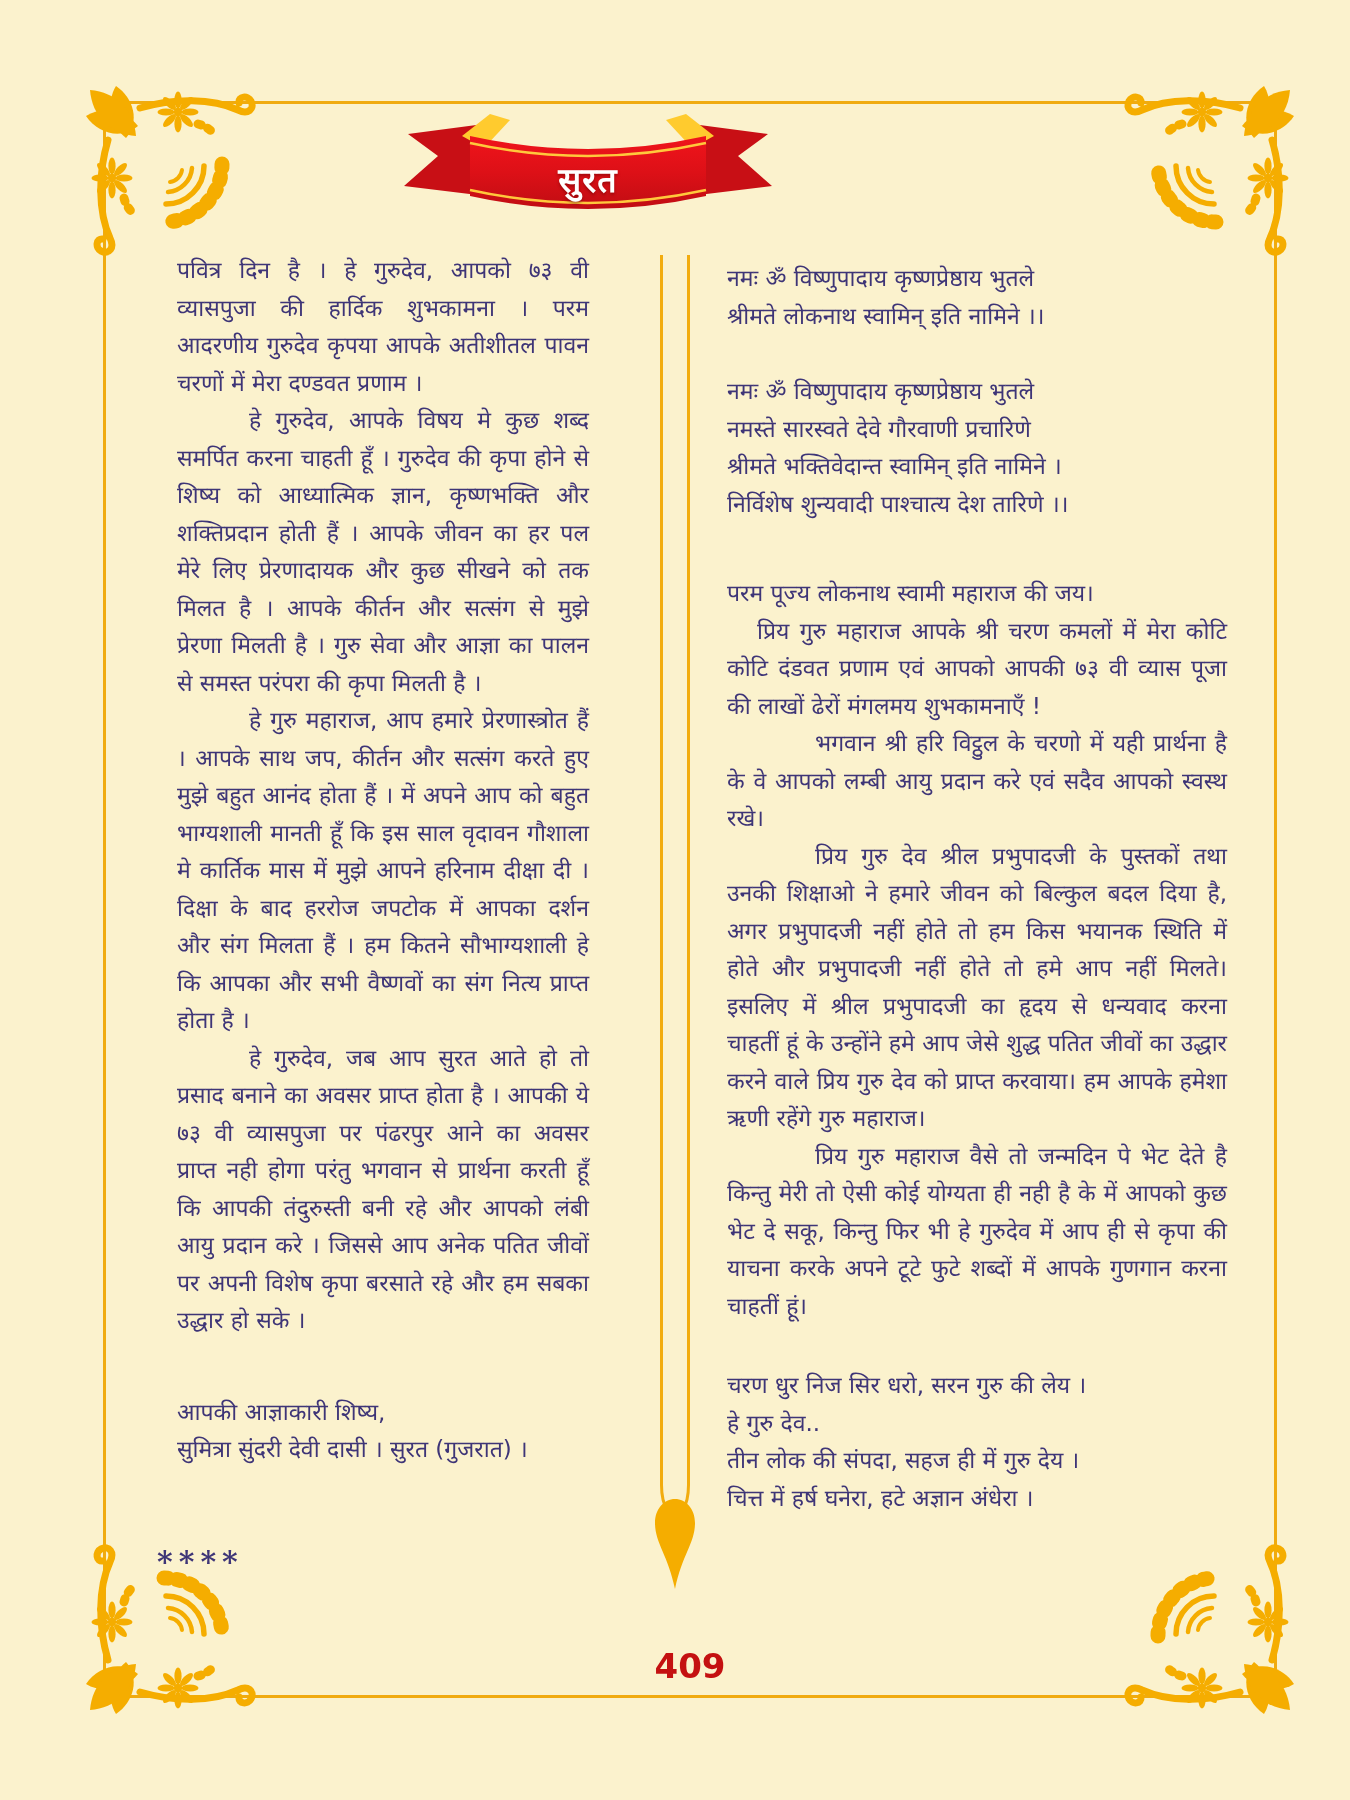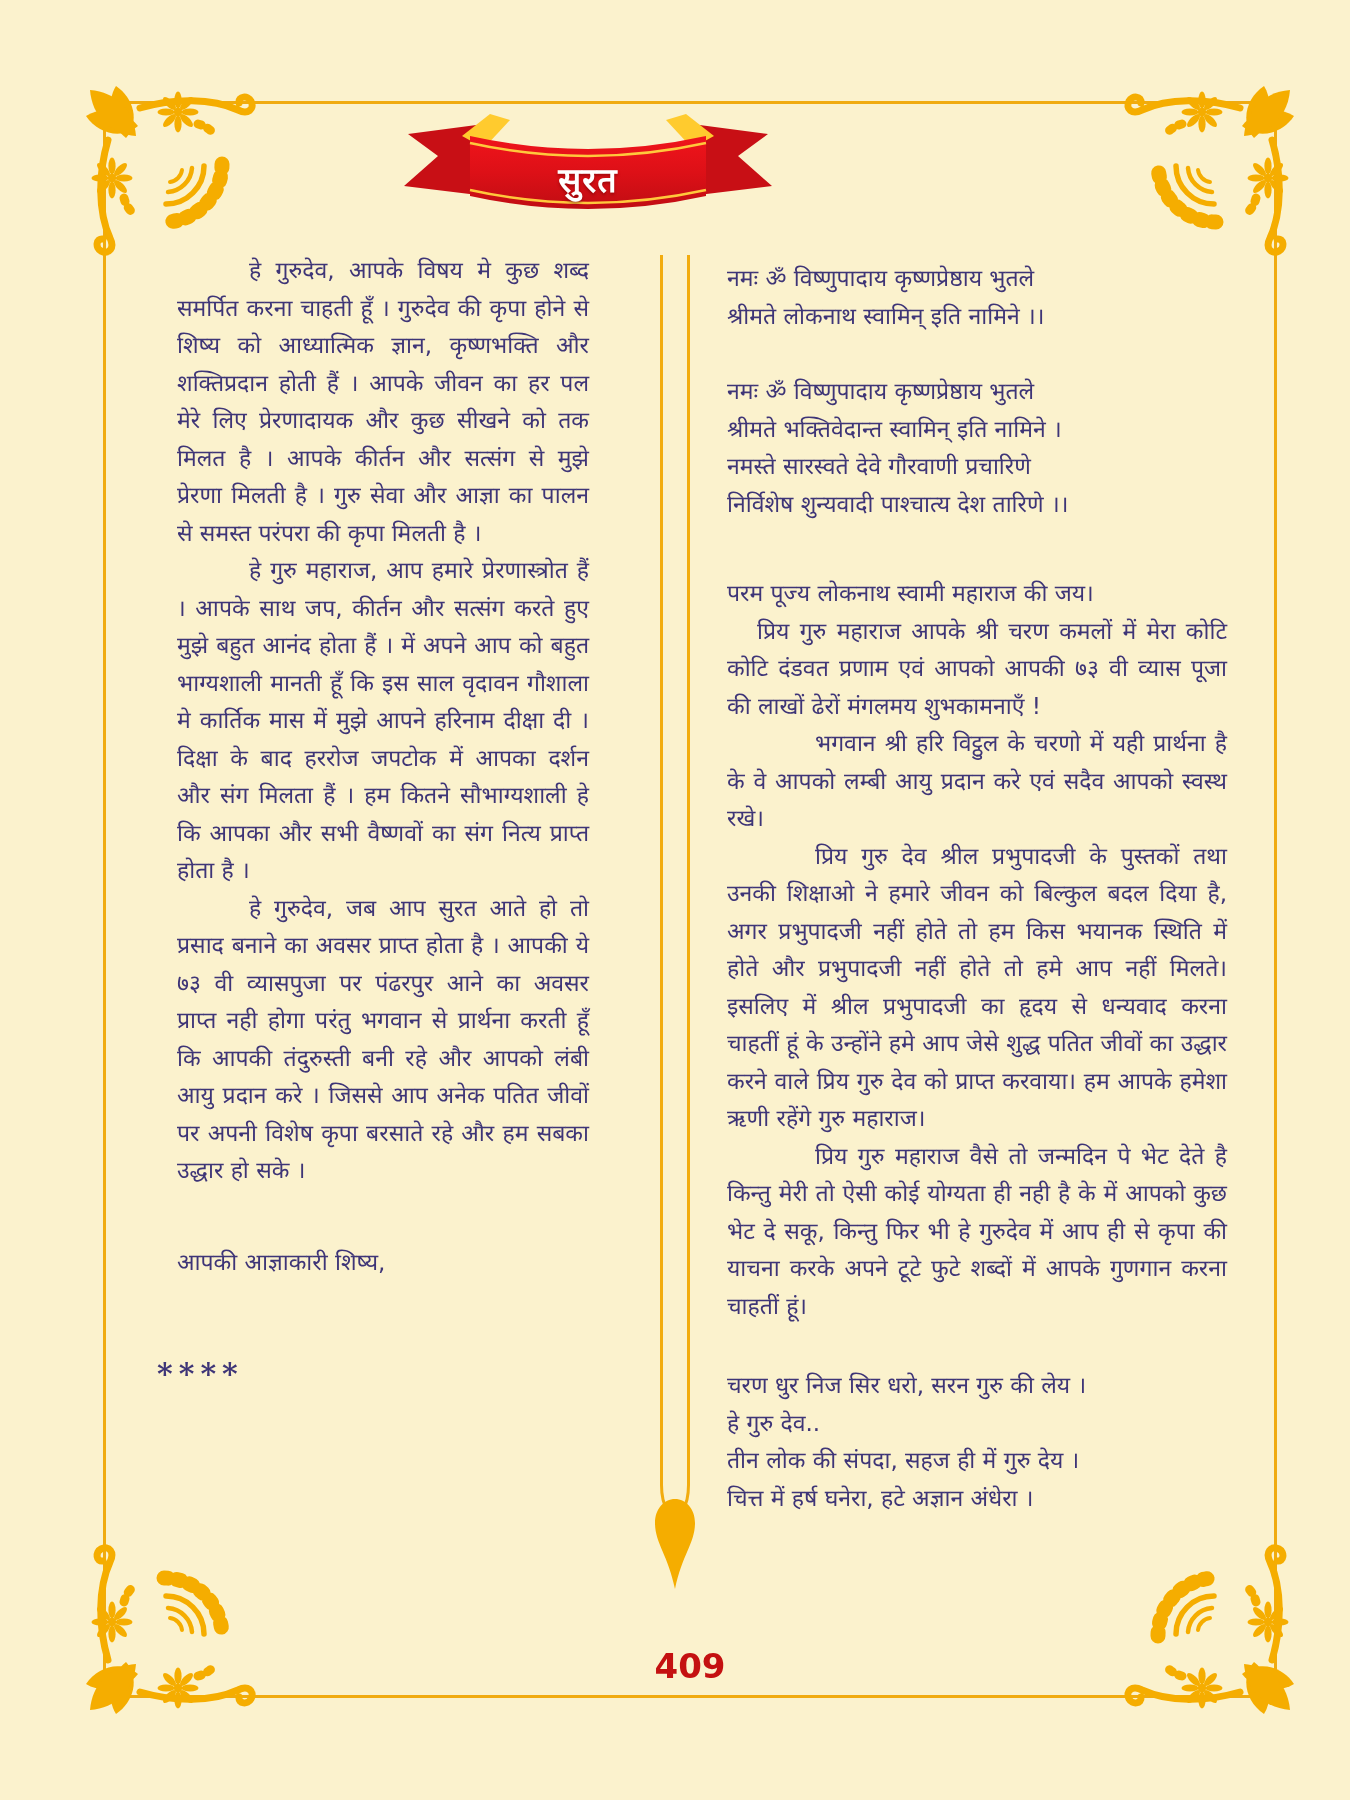--- a/index.html
+++ b/index.html
@@ -165,36 +165,38 @@
 
   <svg class="divider" width="46" height="1338" viewBox="0 0 46 1338">
     <g stroke="#F2AC0E" stroke-width="3" fill="none" stroke-linecap="round">
       <path d="M9.5,0 V1230 q0,16 6,26"></path>
       <path d="M36.5,0 V1230 q0,16 -6,26"></path>
     </g>
     <path d="M23,1334 C16,1300 3,1288 3,1268 C3,1254 12,1244 23,1244 C34,1244 43,1254 43,1268 C43,1288 30,1300 23,1334 Z" fill="#F5AD00"></path>
   </svg>
 
   <div class="col col-left">
+      <div class="blk para">पवित्र दिन है । हे गुरुदेव, आपको ७३ वी व्यासपुजा की हार्दिक शुभकामना । परम आदरणीय गुरुदेव कृपया आपके अतीशीतल पावन चरणों में मेरा दण्डवत प्रणाम ।</div>
       <div class="blk para indent">हे गुरुदेव, आपके विषय मे कुछ शब्द समर्पित करना चाहती हूँ । गुरुदेव की कृपा होने से शिष्य को आध्यात्मिक ज्ञान, कृष्णभक्ति और शक्तिप्रदान होती हैं । आपके जीवन का हर पल मेरे लिए प्रेरणादायक और कुछ सीखने को तक मिलत है । आपके कीर्तन और सत्संग से मुझे प्रेरणा मिलती है । गुरु सेवा और आज्ञा का पालन से समस्त परंपरा की कृपा मिलती है ।</div>
       <div class="blk para indent">हे गुरु महाराज, आप हमारे प्रेरणास्त्रोत हैं । आपके साथ जप, कीर्तन और सत्संग करते हुए मुझे बहुत आनंद होता हैं । में अपने आप को बहुत भाग्यशाली मानती हूँ कि इस साल वृदावन गौशाला मे कार्तिक मास में मुझे आपने हरिनाम दीक्षा दी । दिक्षा के बाद हररोज जपटोक में आपका दर्शन और संग मिलता हैं । हम कितने सौभाग्यशाली हे कि आपका और सभी वैष्णवों का संग नित्य प्राप्त होता है ।</div>
       <div class="blk para indent">हे गुरुदेव, जब आप सुरत आते हो तो प्रसाद बनाने का अवसर प्राप्त होता है । आपकी ये ७३ वी व्यासपुजा पर पंढरपुर आने का अवसर प्राप्त नही होगा परंतु भगवान से प्रार्थना करती हूँ कि आपकी तंदुरुस्ती बनी रहे और आपको लंबी आयु प्रदान करे । जिससे आप अनेक पतित जीवों पर अपनी विशेष कृपा बरसाते रहे और हम सबका उद्धार हो सके ।</div>
       <div class="blk line" style="margin-top: 54px;">आपकी आज्ञाकारी शिष्य,</div>
+      <div class="blk line">सुमित्रा सुंदरी देवी दासी । सुरत (गुजरात) ।</div>
       <div class="blk stars" style="margin-top: 74px;">****</div>
     </div>
 
   <div class="col col-right">
       <div class="blk verse">
         <div class="vline">नमः ॐ विष्णुपादाय कृष्णप्रेष्ठाय भुतले</div>
         <div class="vline">श्रीमते लोकनाथ स्वामिन् इति नामिने ।।</div>
       </div>
       <div class="blk verse" style="margin-top: 38px;">
         <div class="vline">नमः ॐ विष्णुपादाय कृष्णप्रेष्ठाय भुतले</div>
+        <div class="vline">नमस्ते सारस्वते देवे गौरवाणी प्रचारिणे</div>
         <div class="vline">श्रीमते भक्तिवेदान्त स्वामिन् इति नामिने ।</div>
-        <div class="vline">नमस्ते सारस्वते देवे गौरवाणी प्रचारिणे</div>
         <div class="vline">निर्विशेष शुन्यवादी पाश्चात्य देश तारिणे ।।</div>
       </div>
       <div class="blk para" style="margin-top: 52px;">परम पूज्य लोकनाथ स्वामी महाराज की जय।</div>
       <div class="blk para indent-sm">प्रिय गुरु महाराज आपके श्री चरण कमलों में मेरा कोटि कोटि दंडवत प्रणाम एवं आपको आपकी ७३ वी व्यास पूजा की लाखों ढेरों मंगलमय शुभकामनाएँ !</div>
       <div class="blk para indent-lg">भगवान श्री हरि विट्ठुल के चरणो में यही प्रार्थना है के वे आपको लम्बी आयु प्रदान करे एवं सदैव आपको स्वस्थ रखे।</div>
       <div class="blk para indent-lg">प्रिय गुरु देव श्रील प्रभुपादजी के पुस्तकों तथा उनकी शिक्षाओ ने हमारे जीवन को बिल्कुल बदल दिया है, अगर प्रभुपादजी नहीं होते तो हम किस भयानक स्थिति में होते और प्रभुपादजी नहीं होते तो हमे आप नहीं मिलते। इसलिए में श्रील प्रभुपादजी का हृदय से धन्यवाद करना चाहतीं हूं के उन्होंने हमे आप जेसे शुद्ध पतित जीवों का उद्धार करने वाले प्रिय गुरु देव को प्राप्त करवाया। हम आपके हमेशा ऋणी रहेंगे गुरु महाराज।</div>
       <div class="blk para indent-lg">प्रिय गुरु महाराज वैसे तो जन्मदिन पे भेट देते है किन्तु मेरी तो ऐसी कोई योग्यता ही नही है के में आपको कुछ भेट दे सकू, किन्तु फिर भी हे गुरुदेव में आप ही से कृपा की याचना करके अपने टूटे फुटे शब्दों में आपके गुणगान करना चाहतीं हूं।</div>
       <div class="blk verse" style="margin-top: 42px;">
         <div class="vline">चरण धुर निज सिर धरो, सरन गुरु की लेय ।</div>
         <div class="vline">हे गुरु देव..</div>

